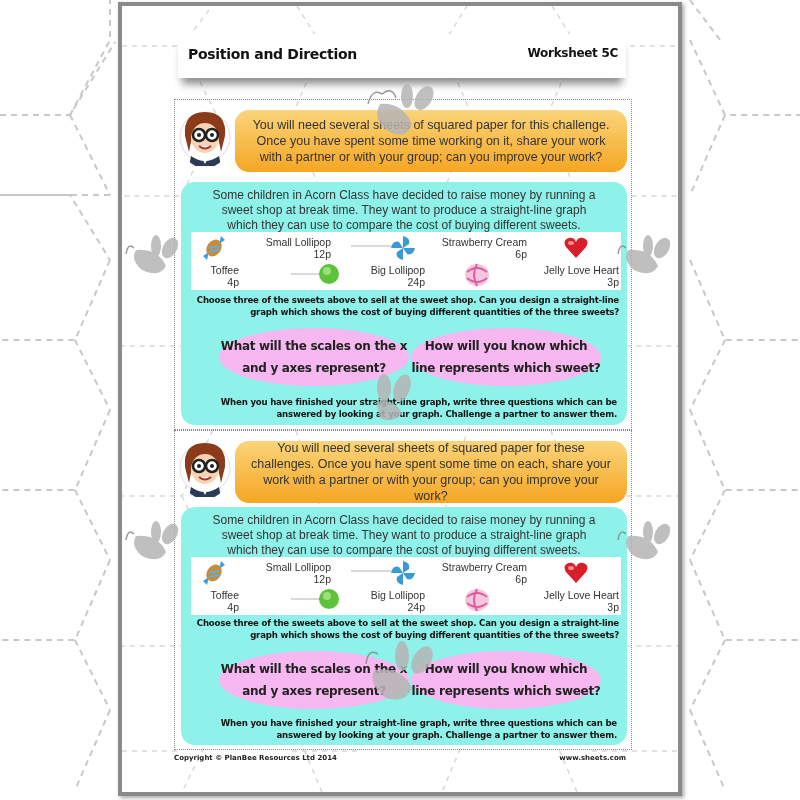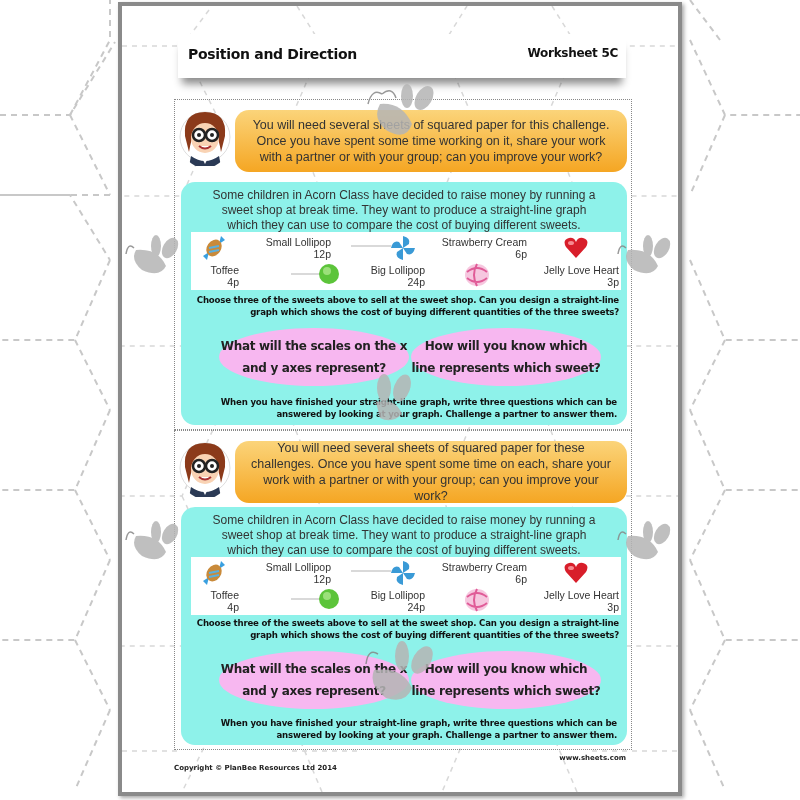--- a/index.html
+++ b/index.html
@@ -15,21 +15,21 @@
   .card2{top:424px;height:318px;}
   .avatar{position:absolute;left:4px;top:6px;width:52px;height:62px;border-radius:50%;}
   .banner{position:absolute;left:60px;top:10px;width:392px;height:62px;border-radius:14px;background:linear-gradient(#fbd47a,#f5a623);display:flex;align-items:center;justify-content:center;text-align:center;font-size:12.5px;line-height:16px;color:#333;padding:0 14px;box-sizing:border-box;}
   .teal{position:absolute;left:6px;right:4px;top:82px;bottom:4px;background:#8ef2ea;border-radius:14px;}
   .intro{position:absolute;left:0;right:0;top:6px;text-align:center;font-size:12px;line-height:15px;color:#333;padding:0 26px;}
   .sweets{position:absolute;left:10px;right:6px;top:50px;height:58px;background:#fff;}
   .sweet{position:absolute;text-align:right;font-size:10.5px;line-height:12px;color:#333;}
   .icon{position:absolute;}
   .instr{position:absolute;left:0;right:0;text-align:right;font-family:"DejaVu Sans",sans-serif;font-weight:bold;font-size:8.6px;line-height:12px;color:#111;letter-spacing:-0.2px;}
   .oval{position:absolute;width:190px;height:58px;border-radius:50%;background:#f7b7f0;display:flex;align-items:center;justify-content:center;text-align:center;font-family:"DejaVu Sans",sans-serif;font-weight:bold;font-size:12px;line-height:22px;color:#222;letter-spacing:-0.3px;}
-  .footer-left{position:absolute;left:52px;top:748px;font-family:"DejaVu Sans",sans-serif;font-weight:bold;font-size:7px;color:#222;z-index:2;margin-top:10px;}
+  .footer-left{position:absolute;left:52px;top:748px;font-family:"DejaVu Sans",sans-serif;font-weight:bold;font-size:7px;color:#222;z-index:2;}
   .footer-right{position:absolute;right:52px;top:748px;font-family:"DejaVu Sans",sans-serif;font-weight:bold;font-size:7px;color:#222;z-index:2;}
   .bee{position:absolute;z-index:5;opacity:0.85;}
 </style>
 </head>
 <body>
 
 <svg class="bg-pattern" width="800" height="800" viewBox="0 0 800 800">
   <g stroke="#c8c8c8" stroke-width="2" stroke-dasharray="6,5" fill="none">
     <path d="M0 115 L70 115 L115 42"></path>
     <path d="M0 115 L70 115"></path>

